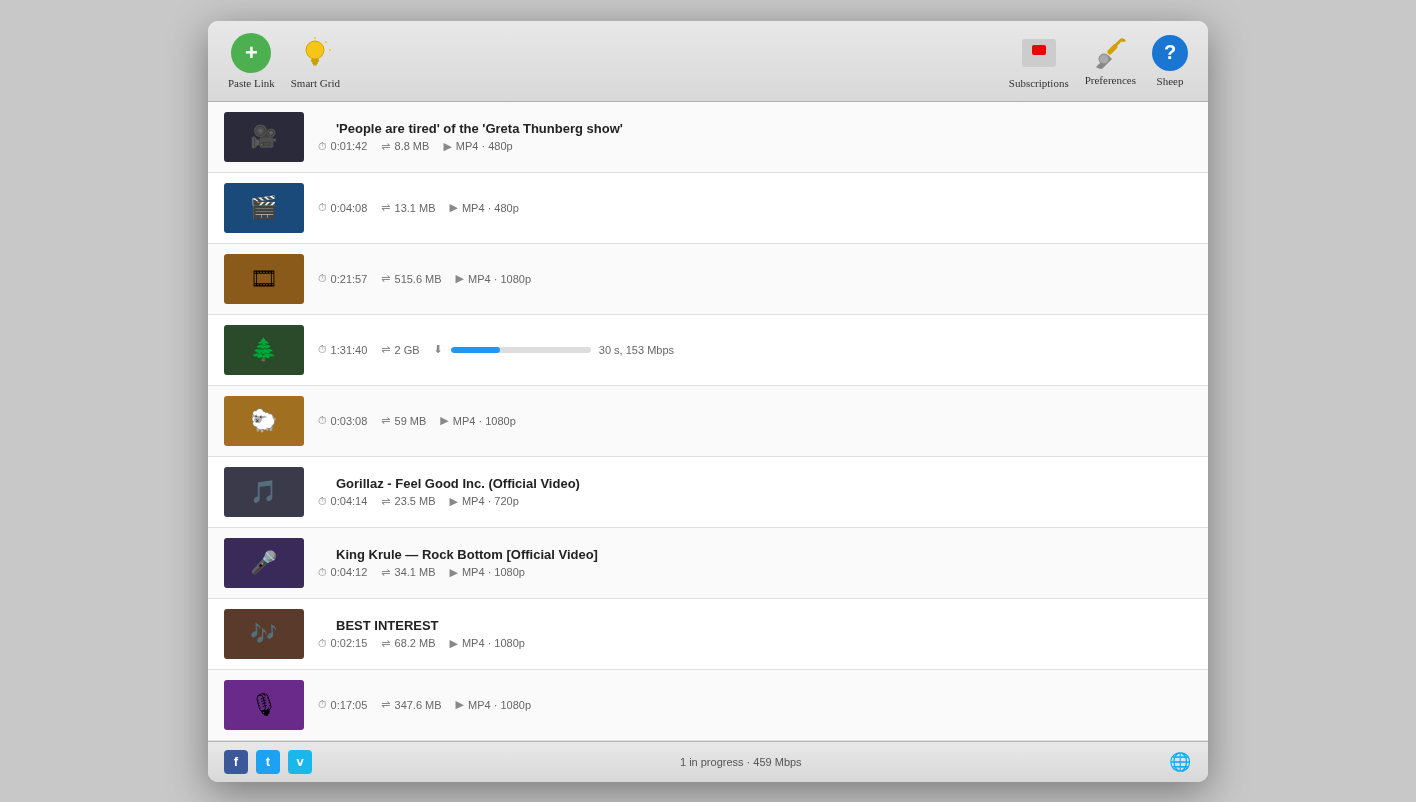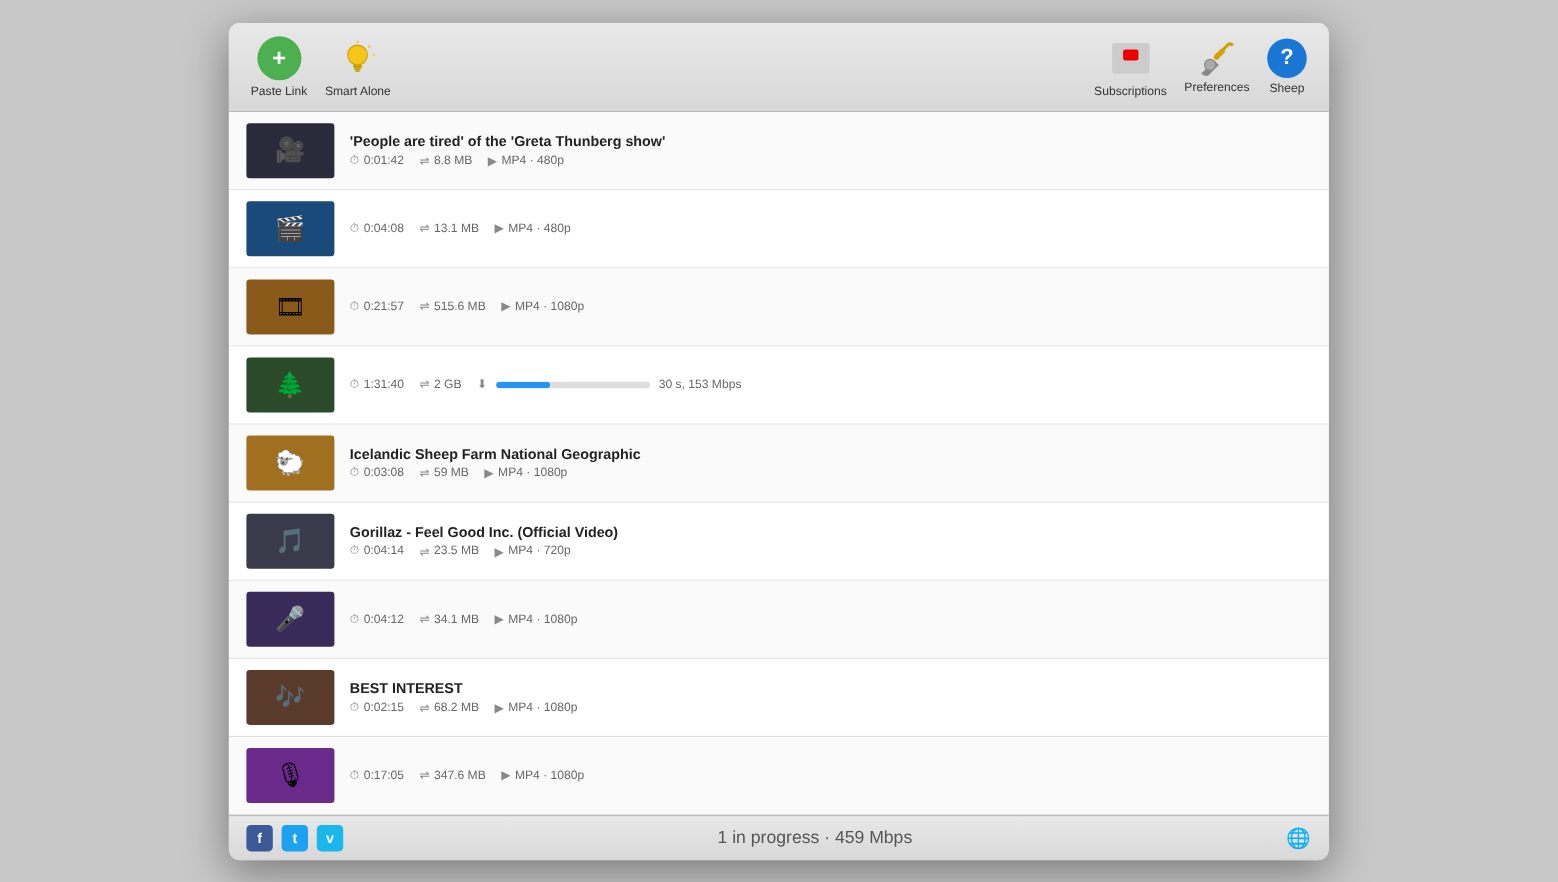--- a/index.html
+++ b/index.html
@@ -58,20 +58,21 @@
       border-radius: 50%;
       display: flex;
       align-items: center;
       justify-content: center;
       font-size: 20px;
     }
     .btn-green .icon-circle { background: #4caf50; }
     .toolbar-btn .label {
       font-size: 11px;
       color: #333;
+      font-family: Liberation Serif, serif;
     }
     .bulb-icon {
       width: 40px;
       height: 40px;
       display: flex;
       align-items: center;
       justify-content: center;
     }
     .subscriptions-icon {
       width: 40px;
@@ -158,20 +159,21 @@
     .item-info {
       flex: 1;
       display: flex;
       flex-direction: column;
       gap: 4px;
     }
     .item-title {
       font-size: 13px;
       font-weight: 600;
       color: #222;
+      margin-left: 18px;
     }
     .item-meta {
       display: flex;
       align-items: center;
       gap: 14px;
       font-size: 11px;
       color: #666;
     }
     .meta-item {
       display: flex;
@@ -216,21 +218,21 @@
       align-items: center;
       justify-content: center;
       font-size: 13px;
       font-weight: bold;
       cursor: pointer;
     }
     .fb { background: #3b5998; color: white; }
     .tw { background: #1da1f2; color: white; }
     .vm { background: #1ab7ea; color: white; }
     .status-text {
-      font-size: 16px;
+      font-size: 11px;
       color: #555;
     }
     .globe-icon {
       font-size: 18px;
       color: #888;
       cursor: pointer;
     }
     
     .thumb-dark { background: #2a2a3a; }
     .thumb-blue { background: #1a4a7a; }
@@ -260,21 +262,21 @@
           <svg width="36" height="36" viewBox="0 0 36 36">
             <circle cx="18" cy="15" r="9" fill="#f5c518" stroke="#d4a200" stroke-width="1"></circle>
             <rect x="14" y="24" width="8" height="3" rx="1" fill="#c8a000"></rect>
             <rect x="15" y="27" width="6" height="2" rx="1" fill="#c8a000"></rect>
             <rect x="16" y="29" width="4" height="1.5" rx="0.75" fill="#c8a000"></rect>
             <line x1="18" y1="4" x2="18" y2="2" stroke="#f5c518" stroke-width="1.5"></line>
             <line x1="28" y1="8" x2="29.5" y2="6.5" stroke="#f5c518" stroke-width="1.5"></line>
             <line x1="32" y1="15" x2="34" y2="15" stroke="#f5c518" stroke-width="1.5"></line>
           </svg>
         </div>
-        <span class="label">Smart Alone</span>
+        <span class="label">Smart Grid</span>
       </button>
     </div>
     <div class="toolbar-right">
       <button class="toolbar-btn">
         <div class="subscriptions-icon">
           <div class="sub-box"></div>
         </div>
         <span class="label">Subscriptions</span>
       </button>
       <button class="toolbar-btn">
@@ -349,21 +351,20 @@
       <span>30 s, 153 Mbps</span>
     </span>
           </div>
         </div>
       </div>
       <div class="download-item">
         <div class="thumb thumb-golden">
           <div class="thumb-inner">🐑</div>
         </div>
         <div class="item-info">
-          <div class="item-title">Icelandic Sheep Farm   National Geographic</div>
           <div class="item-meta">
             <span class="meta-item"><span class="meta-icon">⏱</span>0:03:08</span>
             <span class="meta-item"><span class="meta-icon">⇌</span>59 MB</span>
             <span class="meta-item"><span class="meta-icon">▶</span>MP4 · 1080p</span>
           </div>
         </div>
       </div>
       <div class="download-item">
         <div class="thumb thumb-gorillaz">
           <div class="thumb-inner">🎵</div>
@@ -375,20 +376,21 @@
             <span class="meta-item"><span class="meta-icon">⇌</span>23.5 MB</span>
             <span class="meta-item"><span class="meta-icon">▶</span>MP4 · 720p</span>
           </div>
         </div>
       </div>
       <div class="download-item">
         <div class="thumb thumb-purple">
           <div class="thumb-inner">🎤</div>
         </div>
         <div class="item-info">
+          <div class="item-title">King Krule — Rock Bottom [Official Video]</div>
           <div class="item-meta">
             <span class="meta-item"><span class="meta-icon">⏱</span>0:04:12</span>
             <span class="meta-item"><span class="meta-icon">⇌</span>34.1 MB</span>
             <span class="meta-item"><span class="meta-icon">▶</span>MP4 · 1080p</span>
           </div>
         </div>
       </div>
       <div class="download-item">
         <div class="thumb thumb-warm">
           <div class="thumb-inner">🎶</div>

